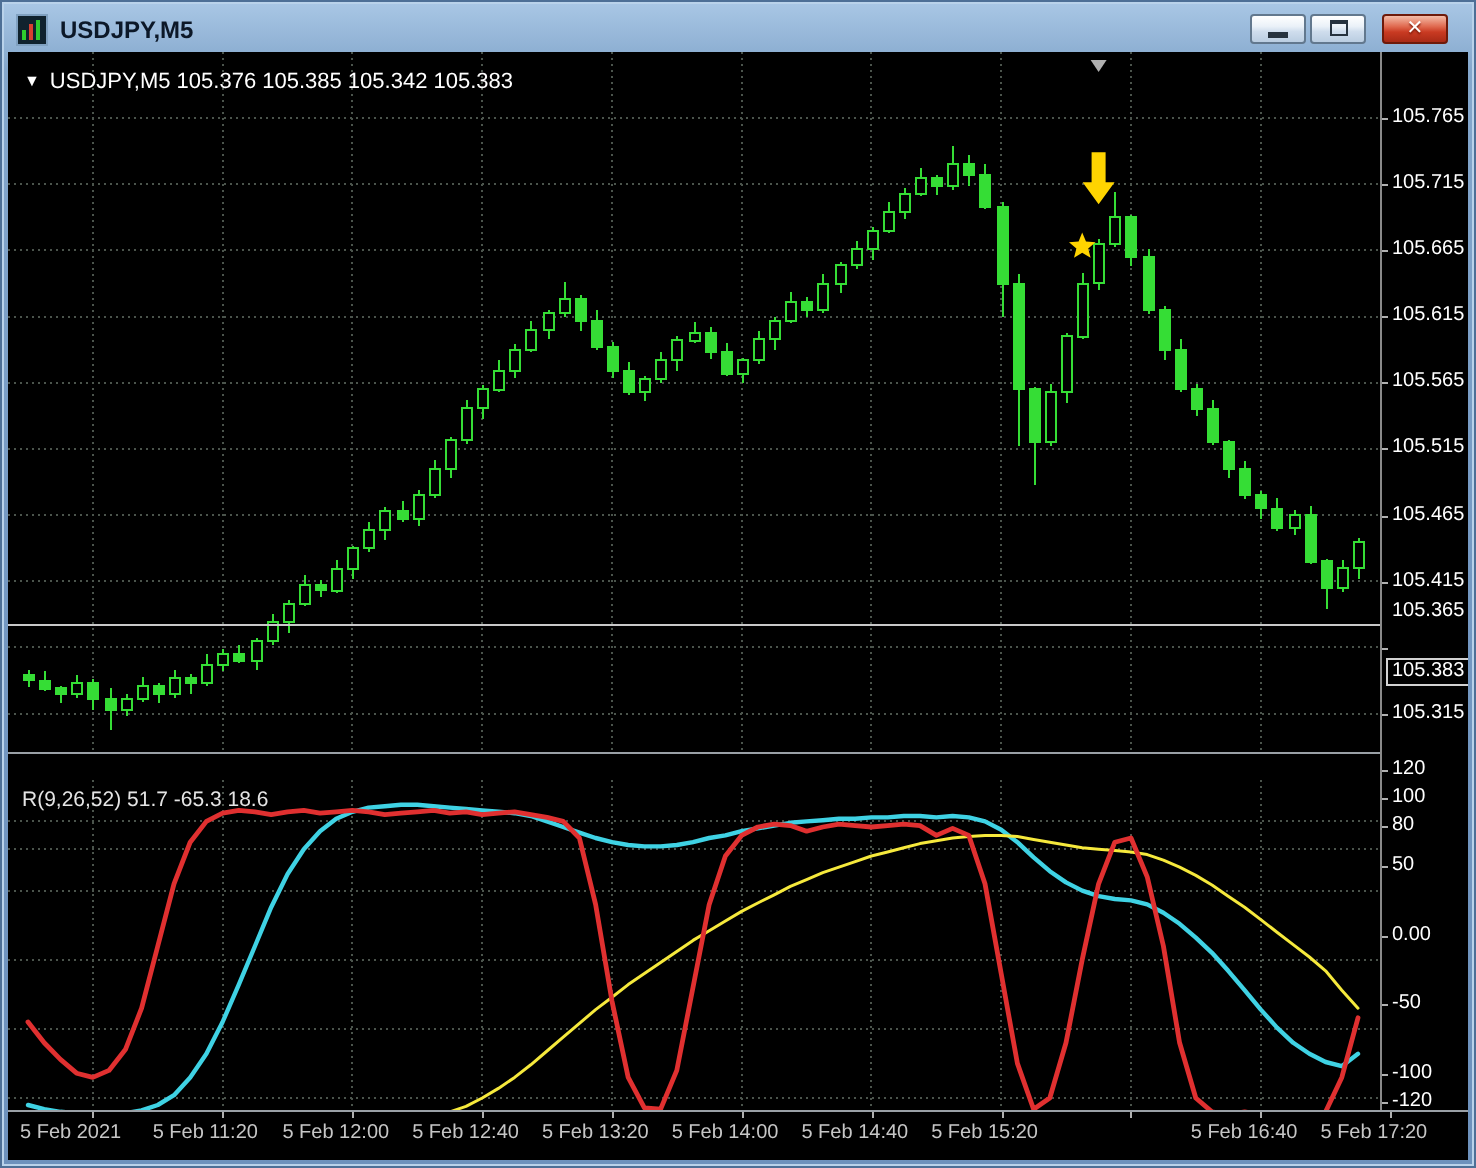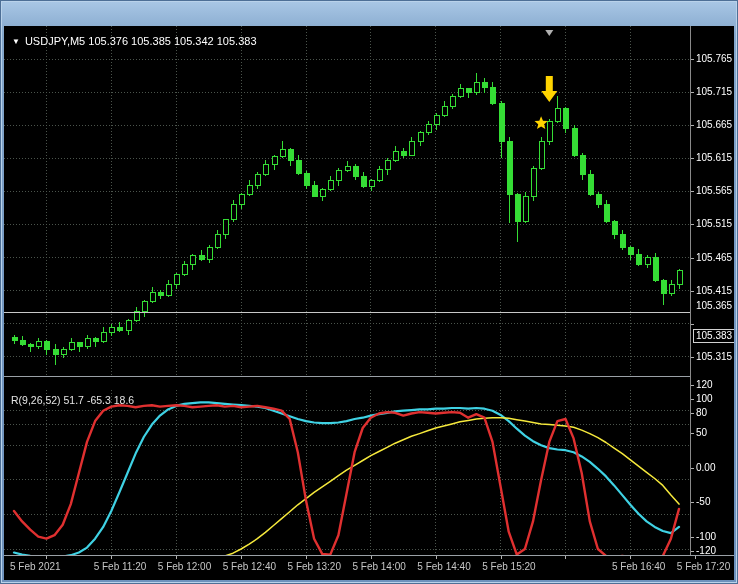--- a/index.html
+++ b/index.html
@@ -25,28 +25,50 @@
   .sep2{position:absolute;left:0;top:529px;width:730px;height:1px;background:#9aa0a6;}
   .price-axis{position:absolute;left:686px;top:0;width:52px;height:529px;background:#000;border-left:1px solid #8a8a8a;box-sizing:border-box;}
   .time-axis{position:absolute;left:0;top:530px;width:730px;height:24px;background:#000;overflow:hidden;}
   .chart-info{position:absolute;left:8px;top:9px;color:#ffffff;font-size:11px;white-space:nowrap;}
   .chart-info .dd{font-size:8px;margin-right:5px;vertical-align:1px;cursor:pointer;}
   .ind-label{position:absolute;left:7px;top:4px;color:#e4e4e4;font-size:10.5px;white-space:nowrap;}
   .ptick{position:absolute;left:5px;color:#ffffff;font-size:10px;line-height:12px;white-space:nowrap;}
   .ptickmark{position:absolute;left:0;width:3px;height:1px;background:#b0b0b0;}
   .bidbox{position:absolute;left:2px;border:1px solid #d2d2d2;background:#000;color:#fff;font-size:10px;line-height:12px;padding:0 2px;white-space:nowrap;}
   .ttick{position:absolute;top:5px;color:#c6c6c6;font-size:10px;white-space:nowrap;}
-  .ttick.center{width:70px;text-align:right;}
+  .ttick.center{width:70px;text-align:left;}
   .ttickmark{position:absolute;top:0;width:1px;height:3px;background:#b0b0b0;}
   svg{display:block;}
 </style>
 </head>
 <body>
 
 <div class="window">
+  <div class="titlebar">
+    <span class="app-icon">
+      <svg width="16" height="16" viewBox="0 0 16 16">
+        <rect x="0.5" y="0.5" width="15" height="15" fill="#10222e" stroke="#7fa0c0"></rect>
+        <rect x="3" y="8" width="2" height="5" fill="#2ecc2e"></rect>
+        <rect x="6.5" y="5" width="2" height="8" fill="#d84030"></rect>
+        <rect x="10" y="3" width="2" height="10" fill="#2ecc2e"></rect>
+      </svg>
+    </span>
+    <span class="title">USDJPY,M5</span>
+    <div class="winbtns">
+      <div class="wbtn btn-min">
+          <span class="glyph-min"></span>
+        </div>
+      <div class="wbtn btn-max">
+          <span class="glyph-max"></span>
+        </div>
+      <div class="wbtn btn-close">
+          <span class="glyph-close">✕</span>
+        </div>
+    </div>
+  </div>
 
   <div class="client">
     <div class="pane main-pane">
       <svg id="mainSvg" width="686" height="350">
           <g shape-rendering="crispEdges">
             <line x1="42.4" y1="0" x2="42.4" y2="350" stroke="#4b544c" stroke-dasharray="1 2"></line>
             <line x1="107.3" y1="0" x2="107.3" y2="350" stroke="#4b544c" stroke-dasharray="1 2"></line>
             <line x1="172.2" y1="0" x2="172.2" y2="350" stroke="#4b544c" stroke-dasharray="1 2"></line>
             <line x1="237.1" y1="0" x2="237.1" y2="350" stroke="#4b544c" stroke-dasharray="1 2"></line>
             <line x1="302.0" y1="0" x2="302.0" y2="350" stroke="#4b544c" stroke-dasharray="1 2"></line>

